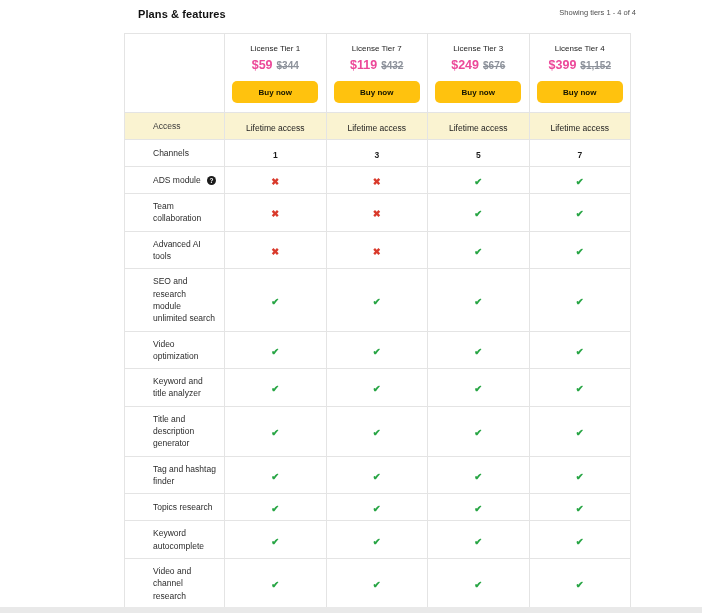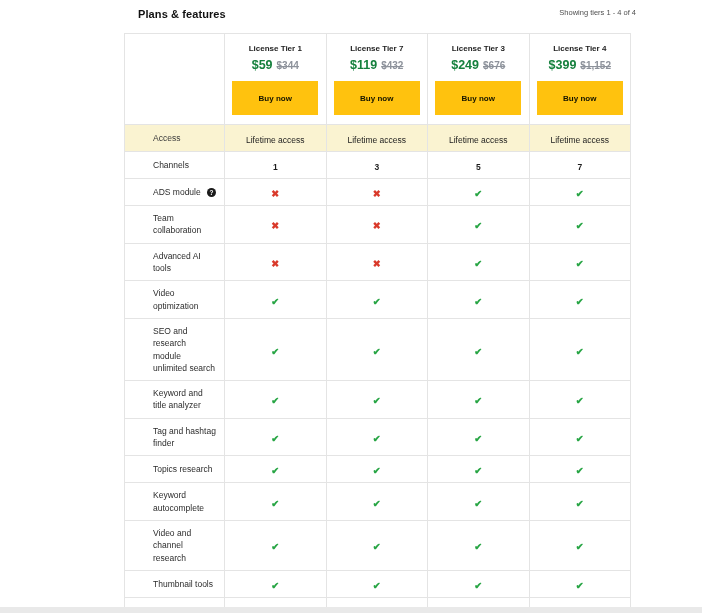--- a/index.html
+++ b/index.html
@@ -18,28 +18,28 @@
 
   
   .table-wrap { position: absolute; left: 124px; top: 33px; width: 507px; }
   table { border-collapse: collapse; table-layout: fixed; width: 507px; }
   col.feature-col { width: 100px; }
   th, td { border: 1px solid var(--border, #e4e4e4); background: #fff; vertical-align: middle; }
 
   
   thead th { padding: 8px 4px 9px; text-align: center; }
   thead th.corner { background: #fff; }
-  .tier-name { font-size: 8px; font-weight: 700; color: #222; margin-top: 2px; }
+  .tier-name { font-size: 8px; font-weight: 400; color: #222; margin-top: 2px; }
   .price-line { margin-top: 5px; display: flex; justify-content: center; align-items: baseline; gap: 4px; }
-  .price { font-size: 12.5px; font-weight: bold; color: #15803d; }
+  .price { font-size: 12.5px; font-weight: bold; color: #ec4899; }
   .old-price { font-size: 10px; color: #8d929b; text-decoration: line-through; }
   .buy-btn {
-    margin-top: 9px; width: 86px; height: 34px;
+    margin-top: 9px; width: 86px; height: 22px;
     background: var(--accent, #ffc20e); color: #141400;
-    border: none; border-radius: 0;
+    border: none; border-radius: 5px;
     font-family: "Liberation Sans", sans-serif;
     font-size: 8px; font-weight: bold; cursor: pointer;
   }
 
   
   tbody td { height: 24px; }
   td.feature-cell { padding: 6px 8px 6px 28px; text-align: left; }
   .feature-inner { display: flex; align-items: center; gap: 4px; }
   .feature-label { font-size: 8.5px; color: #2c2c2c; line-height: 1.45; }
   .info-icon {
@@ -155,43 +155,54 @@
               </div>
             </td>
             <td class="value-cell"><span class="cross">✖</span></td>
             <td class="value-cell"><span class="cross">✖</span></td>
             <td class="value-cell"><span class="check">✔</span></td>
             <td class="value-cell"><span class="check">✔</span></td>
           </tr>
           <tr>
             <td class="feature-cell">
               <div class="feature-inner">
+                <span class="feature-label">SEO and research module unlimited search</span>
+              </div>
+            </td>
+            <td class="value-cell"><span class="check">✔</span></td>
+            <td class="value-cell"><span class="check">✔</span></td>
+            <td class="value-cell"><span class="check">✔</span></td>
+            <td class="value-cell"><span class="check">✔</span></td>
+          </tr>
+          <tr>
+            <td class="feature-cell">
+              <div class="feature-inner">
                 <span class="feature-label">Video optimization</span>
               </div>
             </td>
             <td class="value-cell"><span class="check">✔</span></td>
             <td class="value-cell"><span class="check">✔</span></td>
             <td class="value-cell"><span class="check">✔</span></td>
             <td class="value-cell"><span class="check">✔</span></td>
           </tr>
           <tr>
             <td class="feature-cell">
               <div class="feature-inner">
-                <span class="feature-label">SEO and research module unlimited search</span>
-              </div>
-            </td>
-            <td class="value-cell"><span class="check">✔</span></td>
-            <td class="value-cell"><span class="check">✔</span></td>
-            <td class="value-cell"><span class="check">✔</span></td>
-            <td class="value-cell"><span class="check">✔</span></td>
-          </tr>
-          <tr>
-            <td class="feature-cell">
-              <div class="feature-inner">
                 <span class="feature-label">Keyword and title analyzer</span>
+              </div>
+            </td>
+            <td class="value-cell"><span class="check">✔</span></td>
+            <td class="value-cell"><span class="check">✔</span></td>
+            <td class="value-cell"><span class="check">✔</span></td>
+            <td class="value-cell"><span class="check">✔</span></td>
+          </tr>
+          <tr>
+            <td class="feature-cell">
+              <div class="feature-inner">
+                <span class="feature-label">Title and description generator</span>
               </div>
             </td>
             <td class="value-cell"><span class="check">✔</span></td>
             <td class="value-cell"><span class="check">✔</span></td>
             <td class="value-cell"><span class="check">✔</span></td>
             <td class="value-cell"><span class="check">✔</span></td>
           </tr>
           <tr>
             <td class="feature-cell">
               <div class="feature-inner">

